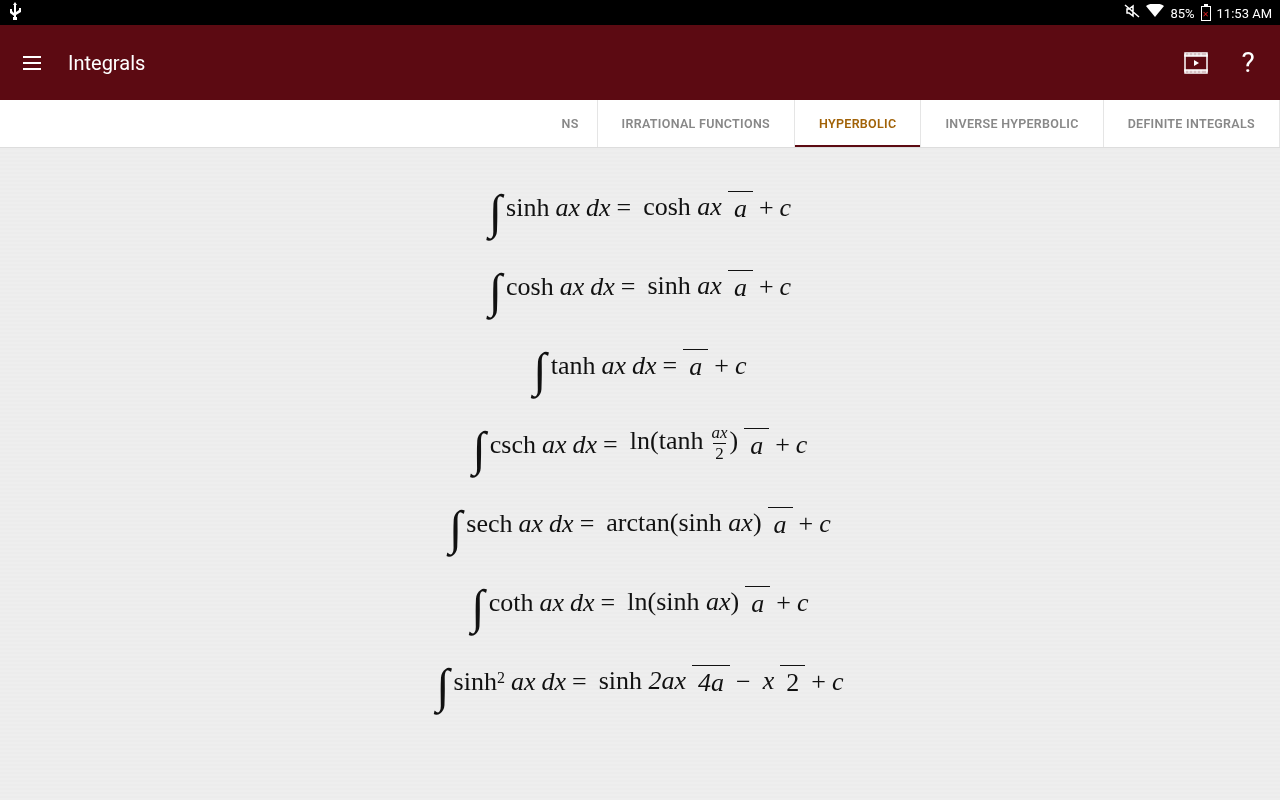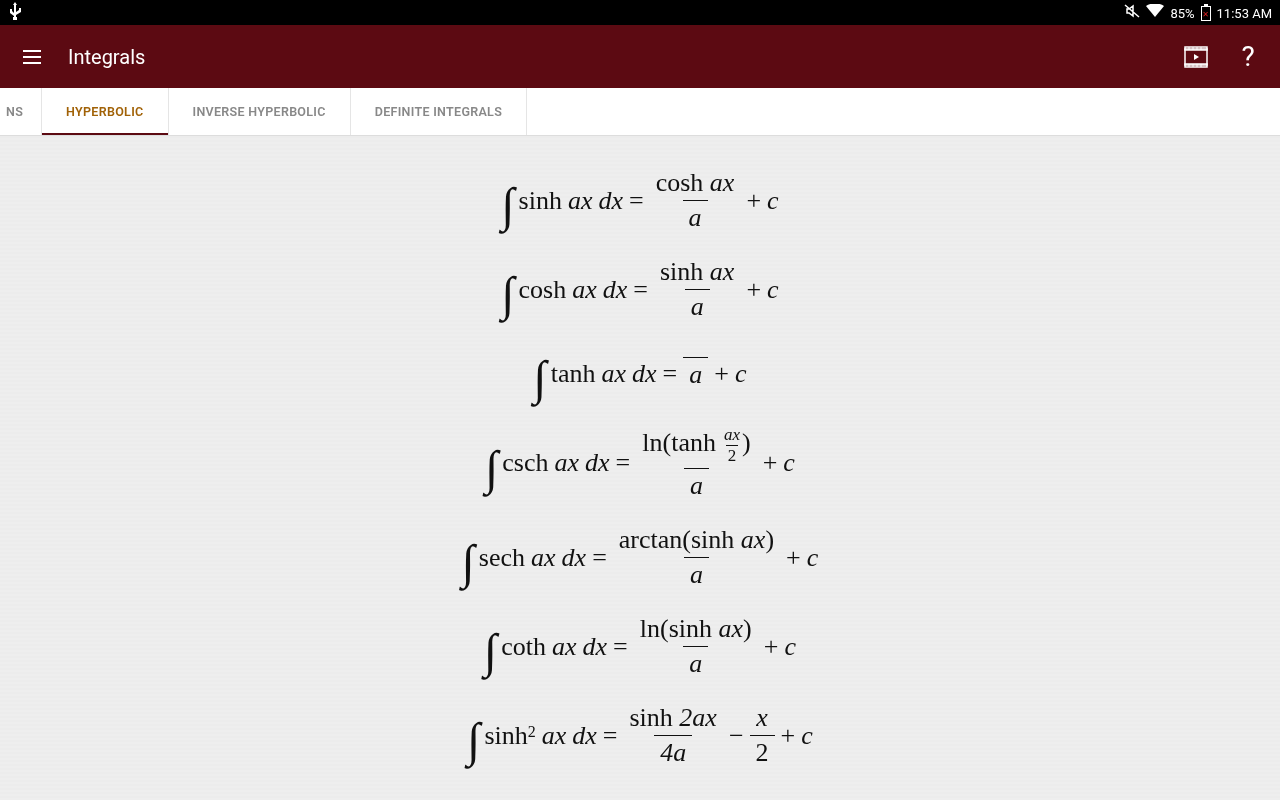--- a/index.html
+++ b/index.html
@@ -16,40 +16,41 @@
   color: #fff;
   display: flex;
   align-items: center;
   padding: 0 8px;
   font-size: 13px;
   justify-content: space-between;
 }
 .status-left { display: flex; gap: 6px; align-items: center; }
 .status-right { display: flex; gap: 6px; align-items: flex-end; }
 .app-bar {
-  height: 63px;
+  height: 75px;
   background: #5c0a12;
   color: #fff;
   display: flex;
   align-items: center;
   padding: 0 16px;
   gap: 20px;
 }
 .app-bar-title { font-size: 20px; font-weight: 400; flex: 1; }
 .icon-btn { width: 32px; height: 32px; display:flex; align-items:center; justify-content:center; cursor:pointer; }
 .hamburger { display:flex; flex-direction:column; gap:4px; }
 .hamburger span { display:block; width:18px; height:2px; background:#fff; }
 .tab-row {
   height: 48px;
   background: #fff;
   display: flex;
   align-items: stretch;
   border-bottom: 1px solid #ddd;
   overflow: hidden;
   white-space: nowrap;
+  justify-content: flex-end;
 }
 .tab {
   display: flex;
   align-items: center;
   justify-content: center;
   padding: 0 24px;
   font-size: 12.5px;
   font-weight: 600;
   color: #888;
   letter-spacing: 0.3px;
@@ -78,21 +79,21 @@
   padding: 12px 0;
   font-family: "Georgia", "Times New Roman", serif;
   font-size: 26px;
   color: #111;
   font-style: italic;
 }
 .formula-row .upright { font-style: normal; }
 .intsym { font-size: 48px; font-style: normal; position: relative; top: 4px; margin-right: 4px; }
 .frac {
   display: inline-flex;
-  flex-direction: column;
+  flex-direction: row;
   align-items: center;
   vertical-align: middle;
   font-style: normal;
   margin: 0 6px;
 }
 .frac .num { padding: 0 6px 2px; }
 .frac .den { border-top: 1.5px solid #111; padding: 2px 6px 0; }
 .frac.italic { font-style: italic; }
 .frac .num .upright, .frac .den .upright { font-style: normal; }
 .smallfrac { font-size: 17px; display:inline-flex; flex-direction:column; align-items:center; vertical-align:middle; }
@@ -156,20 +157,21 @@
       <path d="M10 8l5 3-5 3z" fill="#fff"></path>
     </svg>
   </div>
   <div class="icon-btn help-q">
     <span>?</span>
   </div>
 </div>
 
 <div class="tab-row" id="tab-row">
     <div class="tab" style="padding-left: 6px; padding-right: 18px;">NS</div>
+    <div class="tab">IRRATIONAL FUNCTIONS</div>
     <div class="tab active">HYPERBOLIC</div>
     <div class="tab">INVERSE HYPERBOLIC</div>
     <div class="tab">DEFINITE INTEGRALS</div>
   </div>
 
 <div class="content" id="content">
     <div class="formula-row">
       <span class="intsym">∫</span>
       <span class="upright">sinh</span>
       <span class="hspace"></span>

